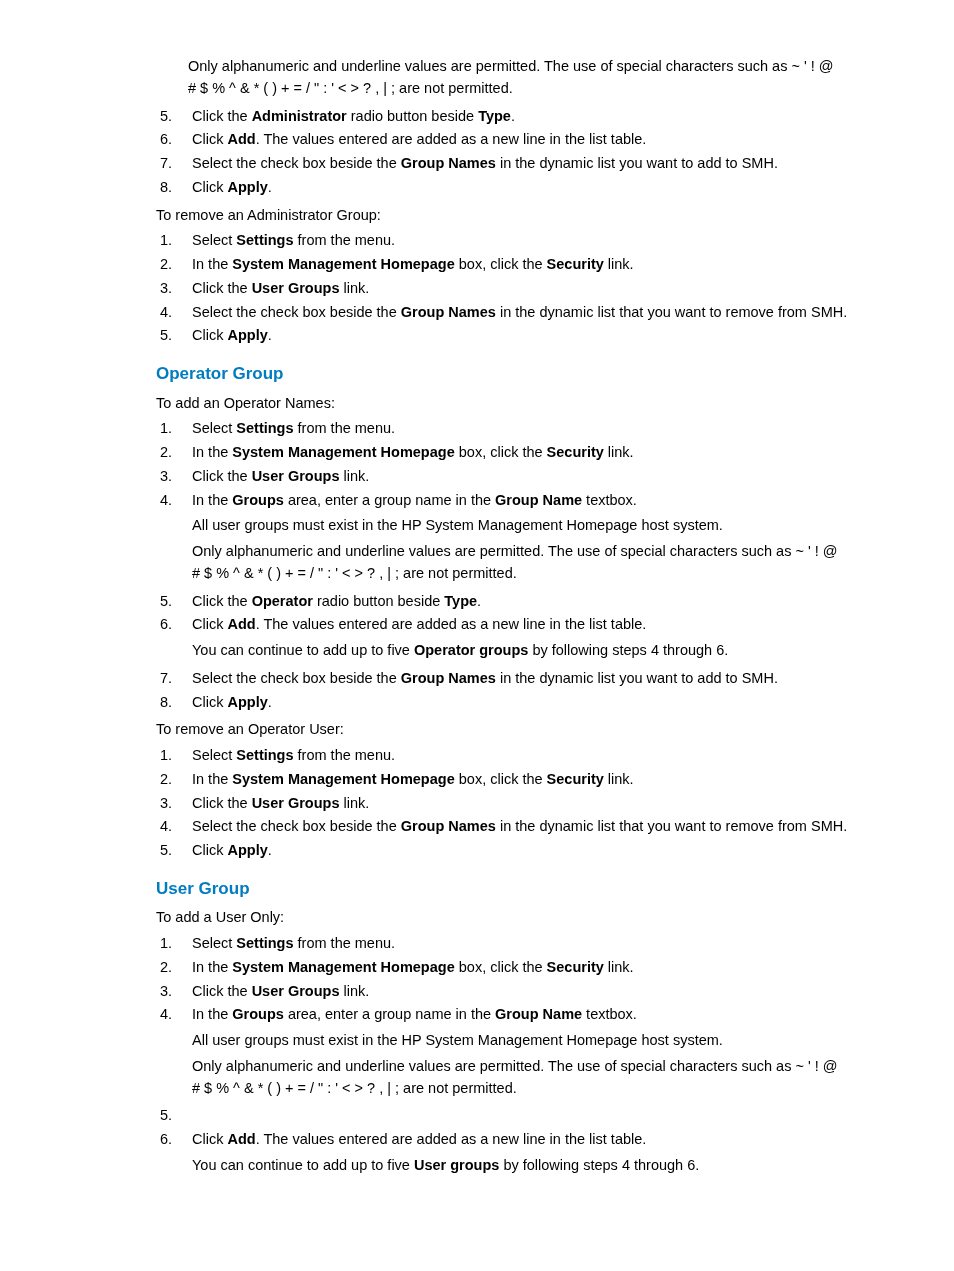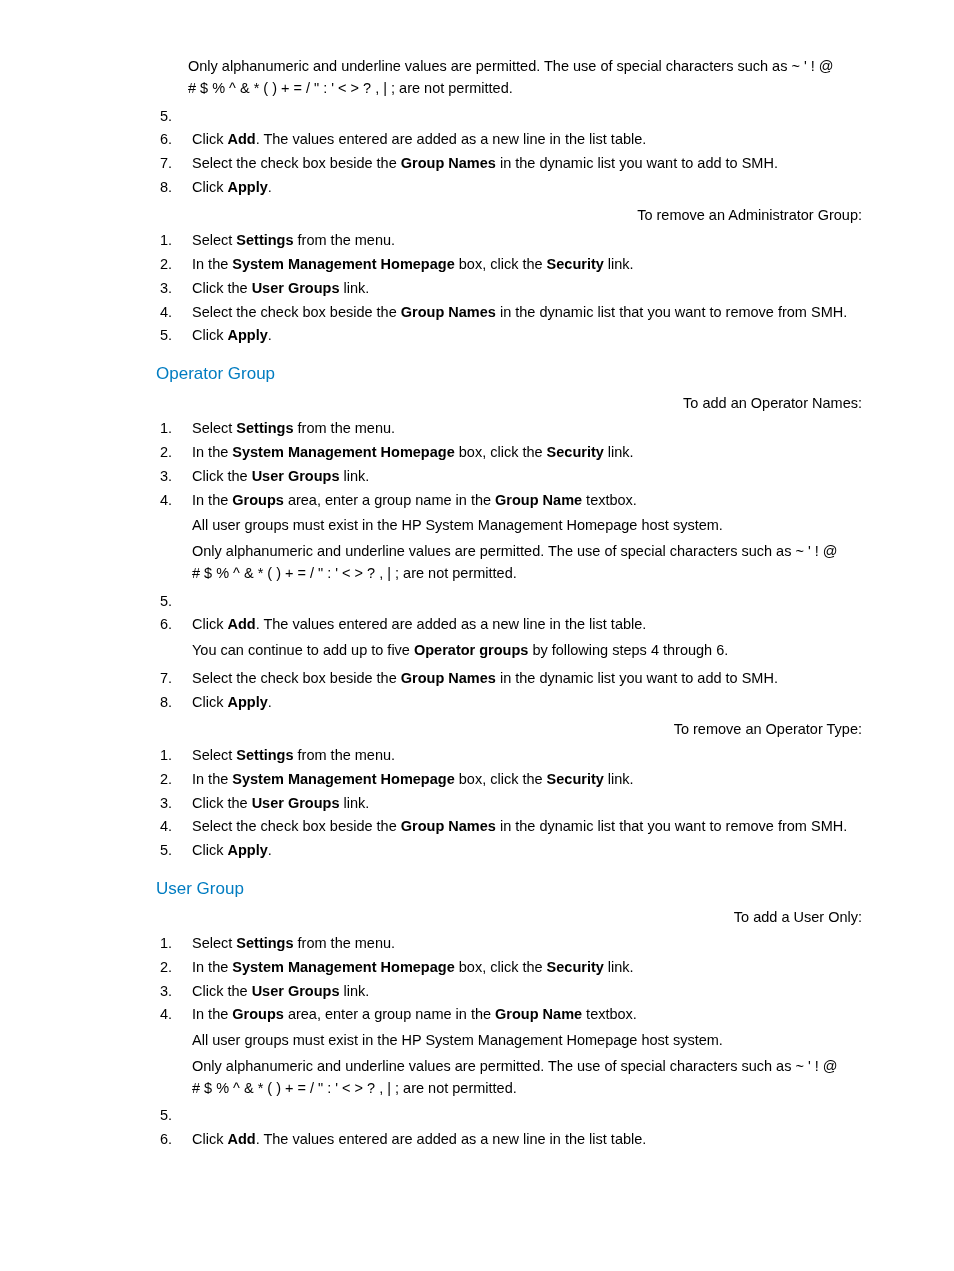--- a/index.html
+++ b/index.html
@@ -33,25 +33,24 @@
   }
   ol.steps > li > .content {
     flex: 1;
   }
   .sub {
     margin-top: 4px;
     margin-bottom: 4px;
   }
   .intro {
     margin: 4px 0 4px 64px;
-    text-align: right;
   }
   h3.section {
     color: #007cc1;
-    font-weight: normal;
+    font-weight: bold;
     font-size: 17px;
     margin: 14px 0 6px 64px;
   }
   .footer {
     text-align: right;
     font-size: 13px;
     margin-top: 60px;
     padding-right: 0;
   }
   b { font-weight: bold; }
@@ -60,20 +59,21 @@
 <body>
 
 <div class="indent-block">
   <span>Only alphanumeric and underline values are permitted. The use of special characters such as ~ ' ! @</span><br>
   <span># $ % ^ &amp; * ( ) + = / " : ' &lt; &gt; ? , | ; are not permitted.</span>
 </div>
 
 <ol class="steps">
   <li>
       <span class="num">5.</span>
+      <span class="content"><span>Click the </span><b>Administrator</b><span> radio button beside </span><b>Type</b><span>.</span></span>
     </li>
   <li>
       <span class="num">6.</span>
       <span class="content"><span>Click </span><b>Add</b><span>. The values entered are added as a new line in the list table.</span>
   </span>
     </li>
   <li>
       <span class="num">7.</span>
       <span class="content"><span>Select the check box beside the </span><b>Group Names</b><span> in the dynamic list you want to add to SMH.</span></span>
     </li>
@@ -126,38 +126,39 @@
     </li>
   <li>
       <span class="num">4.</span>
       <span class="content"><span>In the </span><b>Groups</b><span> area, enter a group name in the </span><b>Group Name</b><span> textbox.</span>
     <div class="sub">All user groups must exist in the HP System Management Homepage host system.</div>
     <div class="sub"><span>Only alphanumeric and underline values are permitted. The use of special characters such as ~ ' ! @</span><br><span># $ % ^ &amp; * ( ) + = / " : ' &lt; &gt; ? , | ; are not permitted.</span></div>
   </span>
     </li>
   <li>
       <span class="num">5.</span>
+      <span class="content"><span>Click the </span><b>Operator</b><span> radio button beside </span><b>Type</b><span>.</span></span>
     </li>
   <li>
       <span class="num">6.</span>
       <span class="content"><span>Click </span><b>Add</b><span>. The values entered are added as a new line in the list table.</span>
     <div class="sub"><span>You can continue to add up to five </span><b>Operator groups</b><span> by following steps 4 through 6.</span></div>
   </span>
     </li>
   <li>
       <span class="num">7.</span>
       <span class="content"><span>Select the check box beside the </span><b>Group Names</b><span> in the dynamic list you want to add to SMH.</span></span>
     </li>
   <li>
       <span class="num">8.</span>
       <span class="content"><span>Click </span><b>Apply</b><span>.</span></span>
     </li>
 </ol>
 
-<div class="intro">To remove an Operator Type:</div>
+<div class="intro">To remove an Operator User:</div>
 
 <ol class="steps">
   <li>
       <span class="num">1.</span>
       <span class="content"><span>Select </span><b>Settings</b><span> from the menu.</span></span>
     </li>
   <li>
       <span class="num">2.</span>
       <span class="content"><span>In the </span><b>System Management Homepage</b><span> box, click the </span><b>Security</b><span> link.</span></span>
     </li>
@@ -197,19 +198,20 @@
     <div class="sub">All user groups must exist in the HP System Management Homepage host system.</div>
     <div class="sub"><span>Only alphanumeric and underline values are permitted. The use of special characters such as ~ ' ! @</span><br><span># $ % ^ &amp; * ( ) + = / " : ' &lt; &gt; ? , | ; are not permitted.</span></div>
   </span>
     </li>
   <li>
       <span class="num">5.</span>
     </li>
   <li>
       <span class="num">6.</span>
       <span class="content"><span>Click </span><b>Add</b><span>. The values entered are added as a new line in the list table.</span>
+    <div class="sub"><span>You can continue to add up to five </span><b>User groups</b><span> by following steps 4 through 6.</span></div>
   </span>
     </li>
 </ol>
 
 <div class="footer">
   &nbsp;&nbsp;&nbsp;&nbsp;
 </div>
 
 </body></html>

